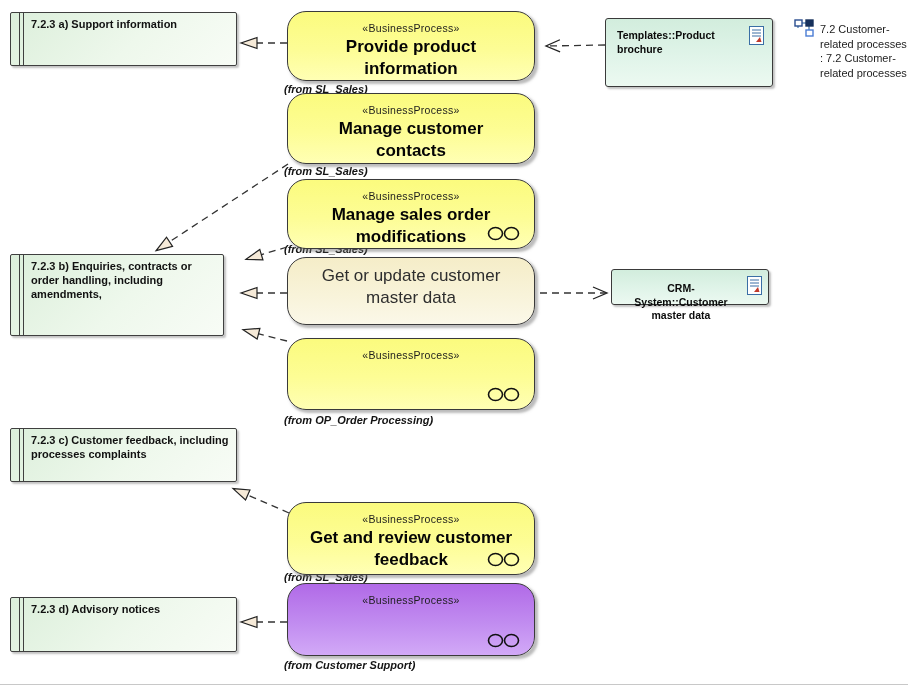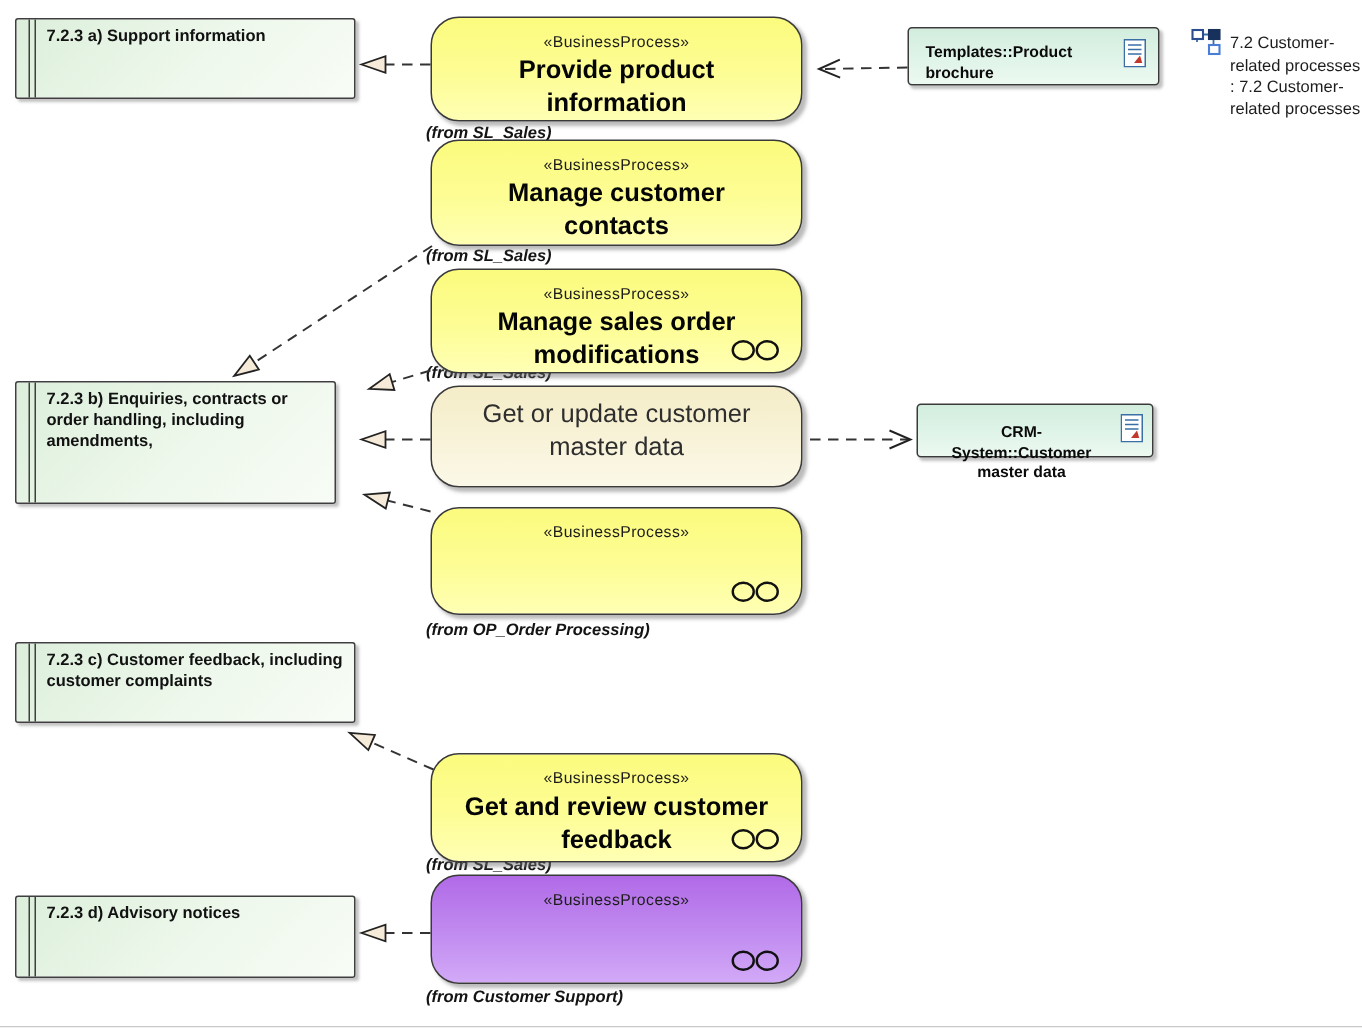--- a/index.html
+++ b/index.html
@@ -103,21 +103,21 @@
 <div class="req" style="left:10px; top:12px; width:227px; height:54px;">
   <div class="bars"></div>
   <div class="req-label">7.2.3 a) Support information</div>
 </div>
 <div class="req" style="left:10px; top:254px; width:214px; height:82px;">
   <div class="bars"></div>
   <div class="req-label">7.2.3 b) Enquiries, contracts or order handling, including amendments,</div>
 </div>
 <div class="req" style="left:10px; top:428px; width:227px; height:54px;">
   <div class="bars"></div>
-  <div class="req-label">7.2.3 c) Customer feedback, including customer complaints</div>
+  <div class="req-label">7.2.3 c) Customer feedback, including processes complaints</div>
 </div>
 <div class="req" style="left:10px; top:597px; width:227px; height:55px;">
   <div class="bars"></div>
   <div class="req-label">7.2.3 d) Advisory notices</div>
 </div>
 
 <div class="proc yellow" style="left:287px; top:11px; height:70px;">
   <div class="stereo">«BusinessProcess»</div>
   <div class="pname">Provide product information</div>
 </div>
@@ -160,21 +160,21 @@
 </div>
 
 <div class="proc purple" style="left:287px; top:583px; height:73px;">
   <div class="stereo">«BusinessProcess»</div>
   <svg class="composite-icon" viewBox="0 0 34 15">
     <ellipse cx="8.5" cy="7.5" rx="7" ry="6" fill="none" stroke="#111" stroke-width="1.6"></ellipse>
     <ellipse cx="24.5" cy="7.5" rx="7" ry="6" fill="none" stroke="#111" stroke-width="1.6"></ellipse>
   </svg>
 </div>
 
-<div class="artifact" style="left:605px; top:18px; width:168px; height:39px;">
+<div class="artifact" style="left:605px; top:18px; width:168px; height:69px;">
   <div class="aname" style="position:absolute; left:11px; top:10px; width:128px;">Templates::Product brochure</div>
   <svg class="doc-icon" style="right:8px; top:7px;" width="15" height="19" viewBox="0 0 15 19">
     <rect x="0.5" y="0.5" width="14" height="18" fill="#ffffff" stroke="#3a6ea5" stroke-width="1"></rect>
     <line x1="3" y1="4" x2="12" y2="4" stroke="#3a6ea5" stroke-width="1"></line>
     <line x1="3" y1="7" x2="12" y2="7" stroke="#3a6ea5" stroke-width="1"></line>
     <line x1="3" y1="10" x2="12" y2="10" stroke="#3a6ea5" stroke-width="1"></line>
     <path d="M7 16 L11 11 L12.5 16 Z" fill="#c0392b"></path>
   </svg>
 </div>
 

